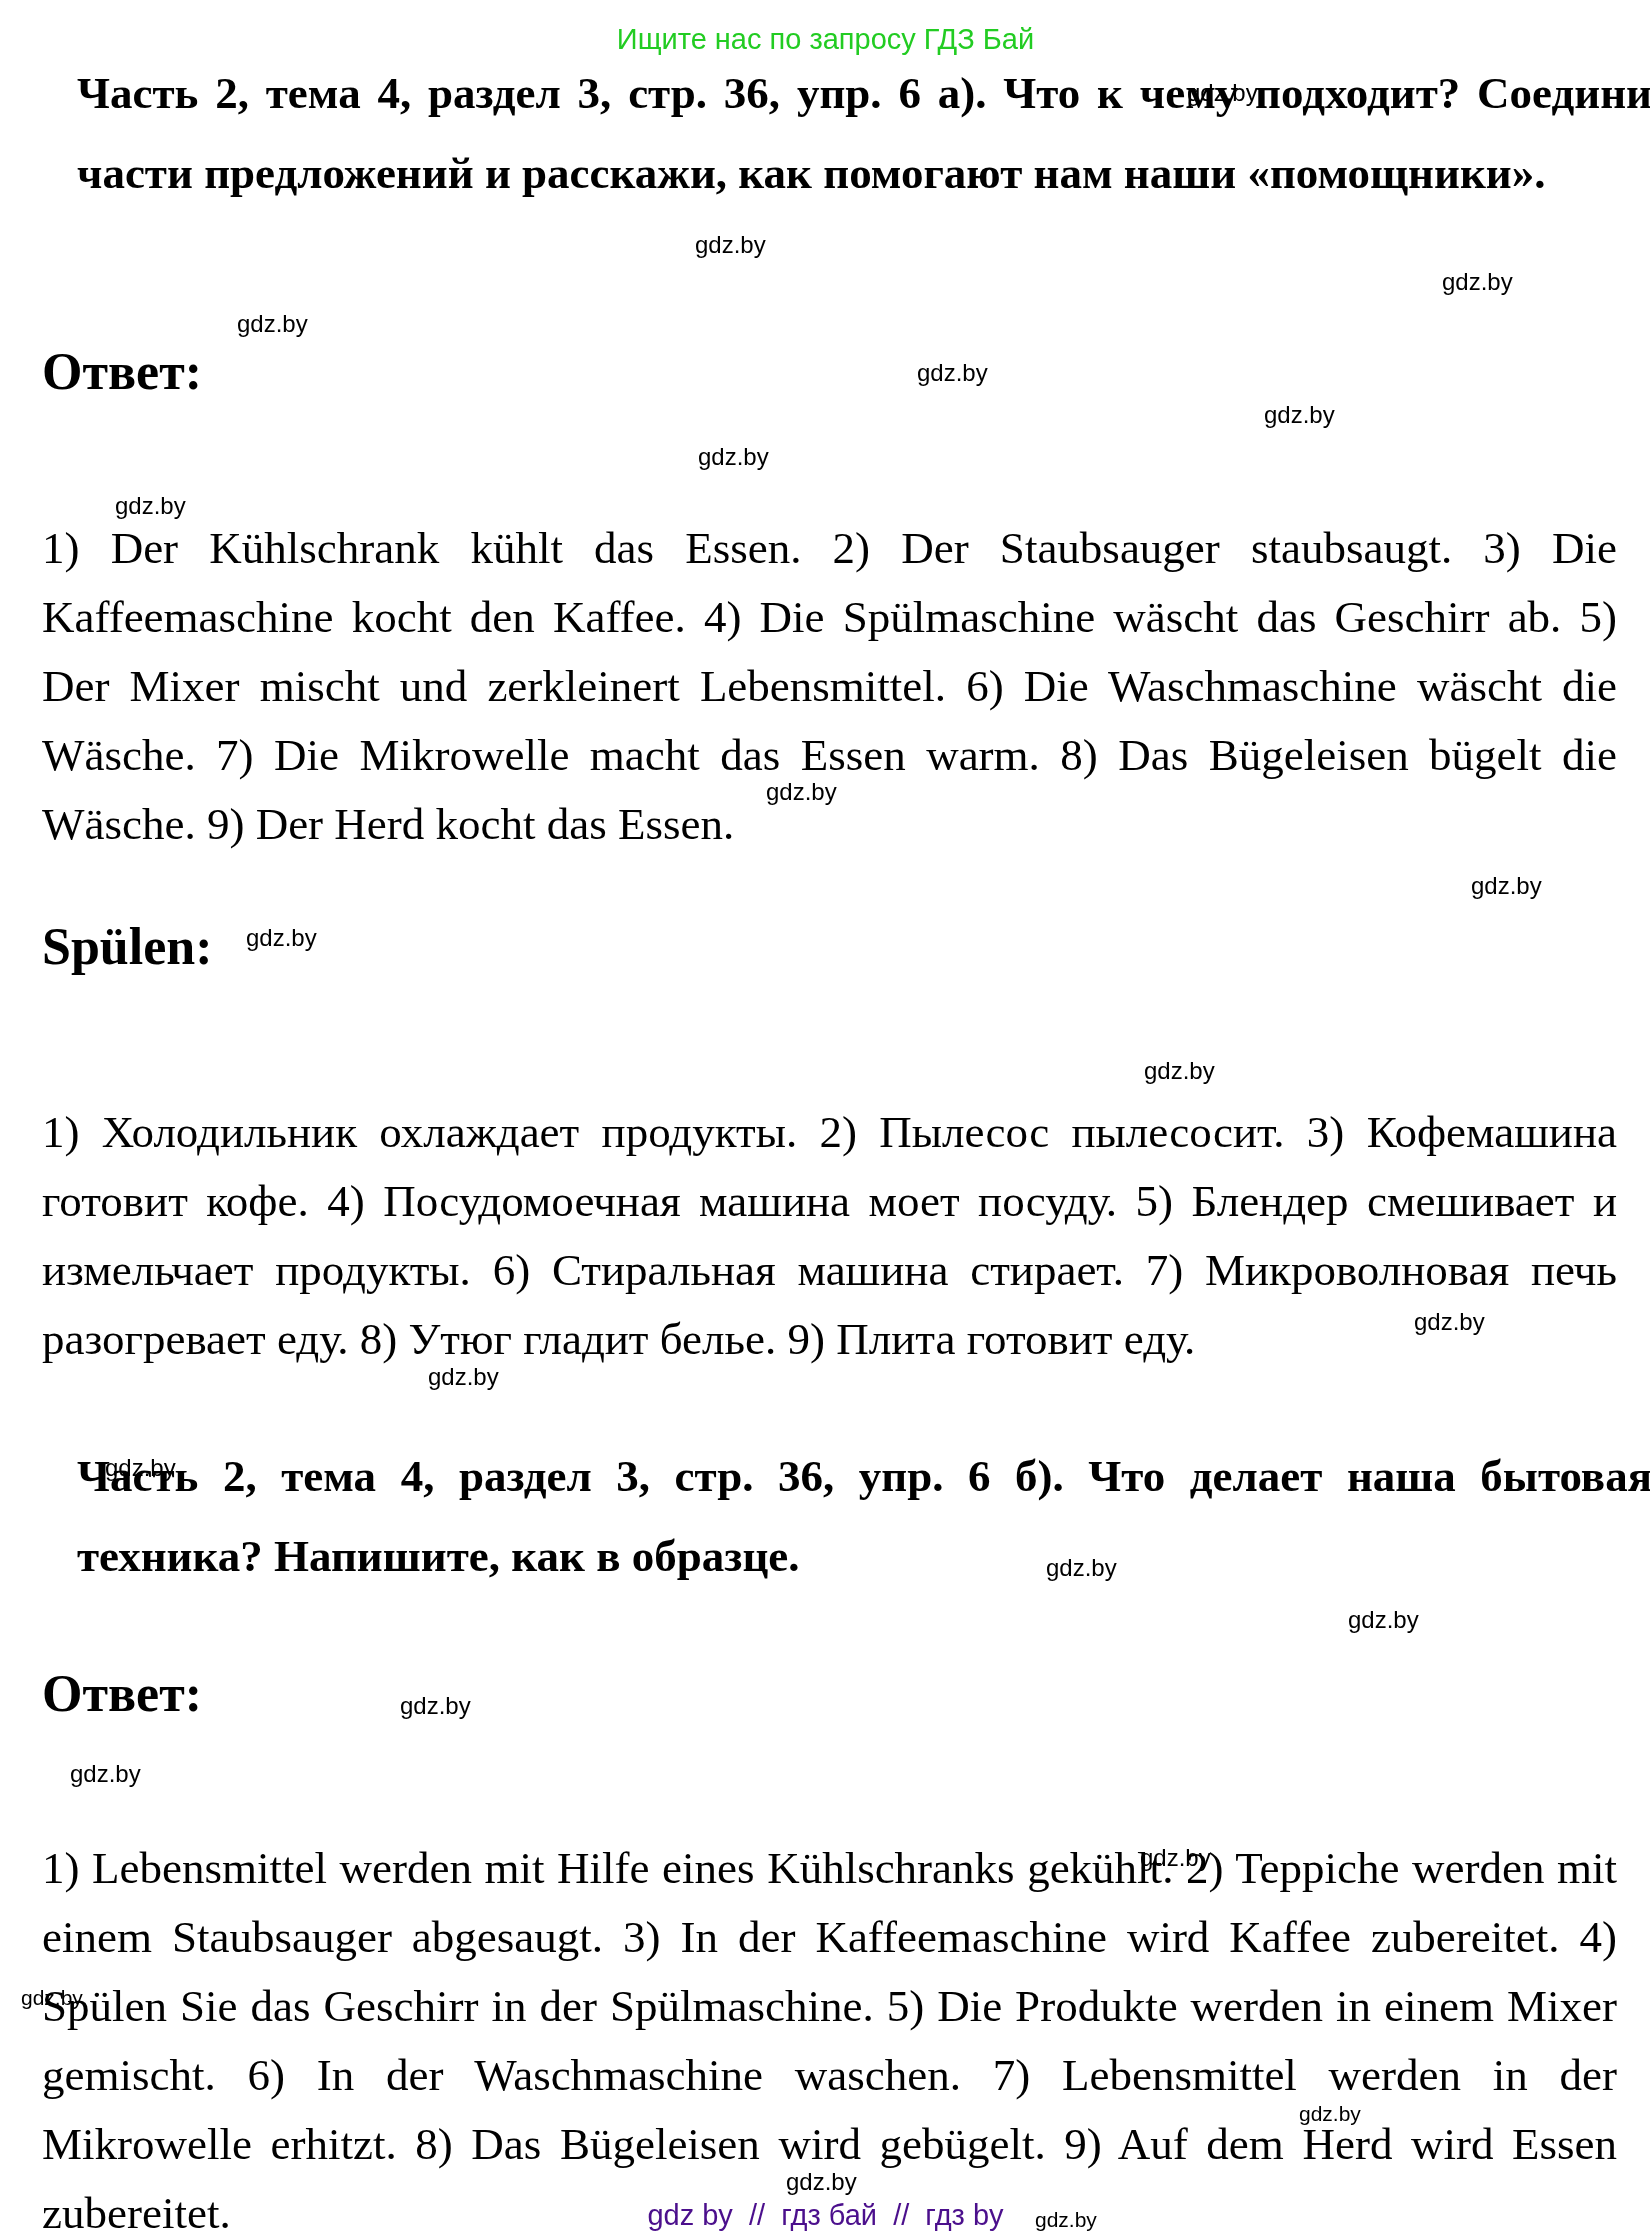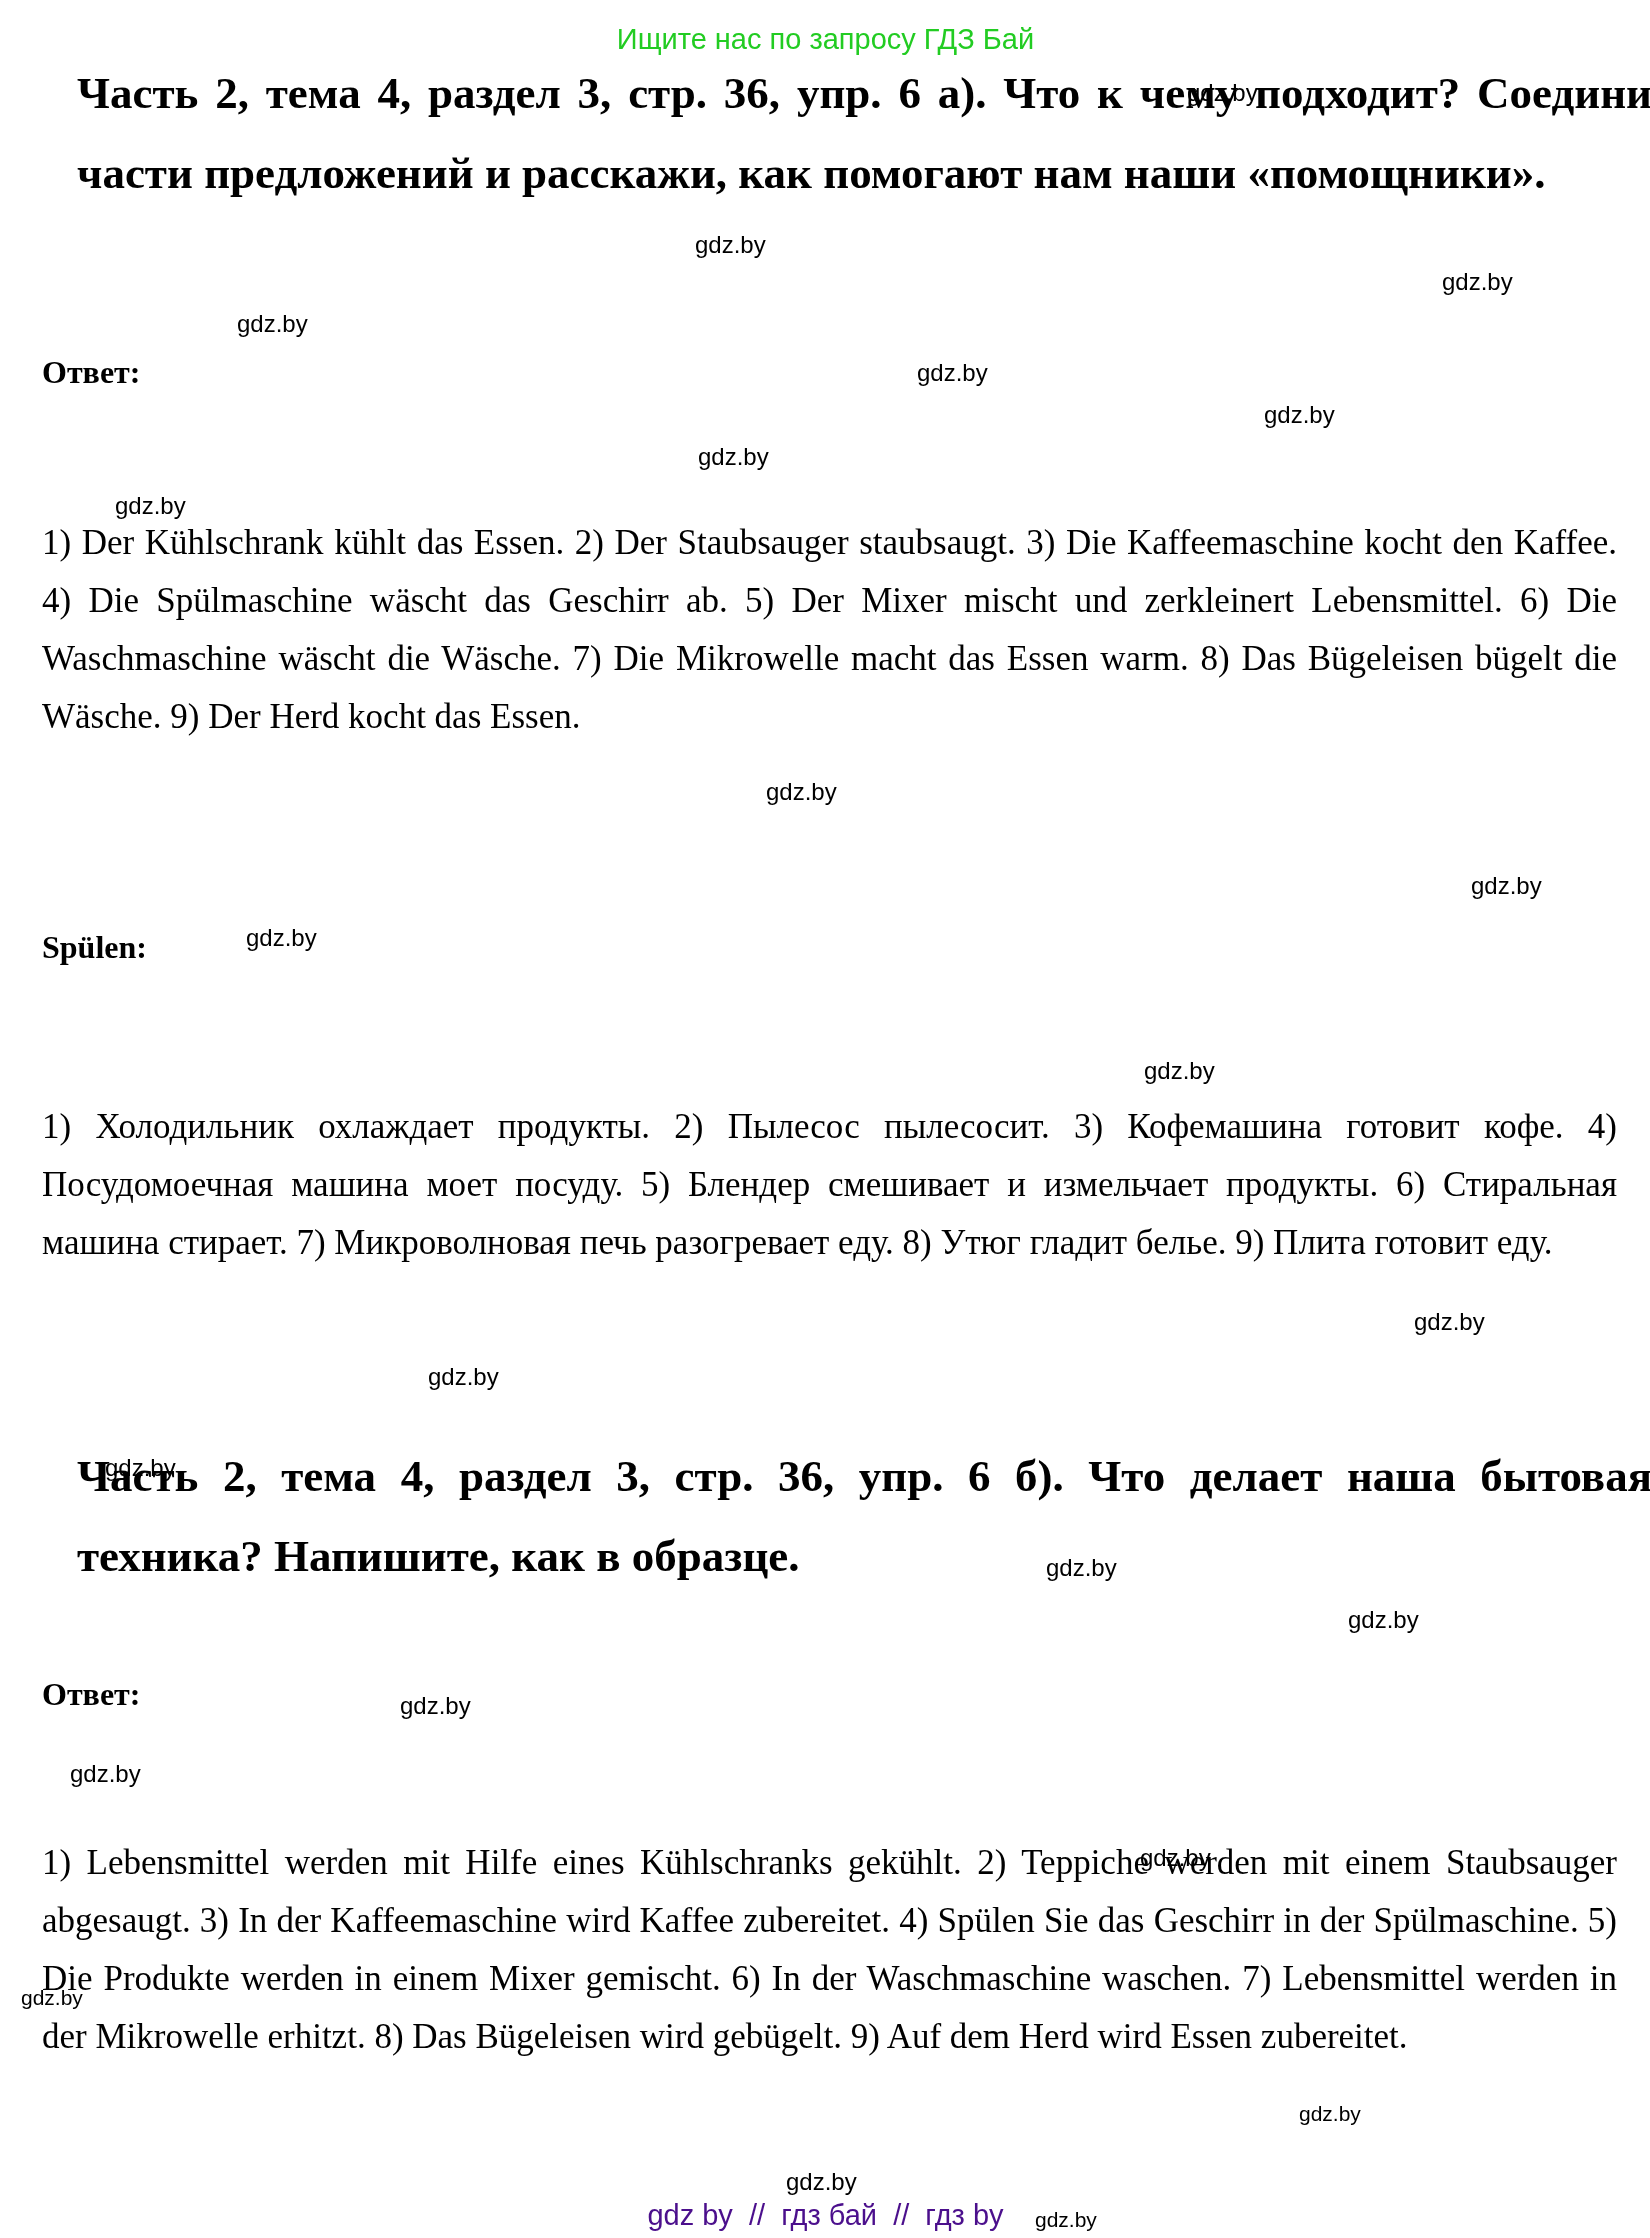--- a/index.html
+++ b/index.html
@@ -5,22 +5,22 @@
   html, body { margin: 0; padding: 0; background: #ffffff; }
   body { width: 1651px; height: 2239px; position: relative; overflow: hidden;
          font-family: "Liberation Serif", serif; color: #000; }
   .banner { position: absolute; left: 0; top: 0; width: 1651px; text-align: center;
             font-family: "Liberation Sans", sans-serif; font-size: 29px; line-height: 32px; margin-top: 23px; }
   .footer { position: absolute; left: 0; top: 2197px; width: 1651px; text-align: center;
             font-family: "Liberation Sans", sans-serif; font-size: 29px; line-height: 36px; }
   .block { position: absolute; left: 42px; width: 1575px; text-align: justify;
            text-align-last: left; }
   .heading { font-weight: bold; font-size: 45px; line-height: 80px; margin-left: 35px; }
-  .label { font-weight: bold; font-size: 32px; line-height: 58px; position: absolute; left: 42px; }
-  .body-text { font-size: 35px; line-height: 58px; }
+  .label { font-weight: bold; font-size: 52px; line-height: 58px; position: absolute; left: 42px; }
+  .body-text { font-size: 45px; line-height: 69px; }
   .wm { position: absolute; font-family: "Liberation Sans", sans-serif; font-size: 24px;
         line-height: 27.5px; color: #000; white-space: nowrap; margin-top: 43px; }
 </style>
 </head>
 <body>
 
 <div class="banner" style="color:#22cc22;">Ищите нас по запросу ГДЗ Бай</div>
 
 <div class="block heading" style="top:53px;">Часть 2, тема 4, раздел 3, стр. 36, упр. 6 а).  Что к чему подходит? Соедини части предложений и расскажи, как помогают нам наши «помощники».</div>
 <div class="label" style="top:343px;">Ответ:</div>

